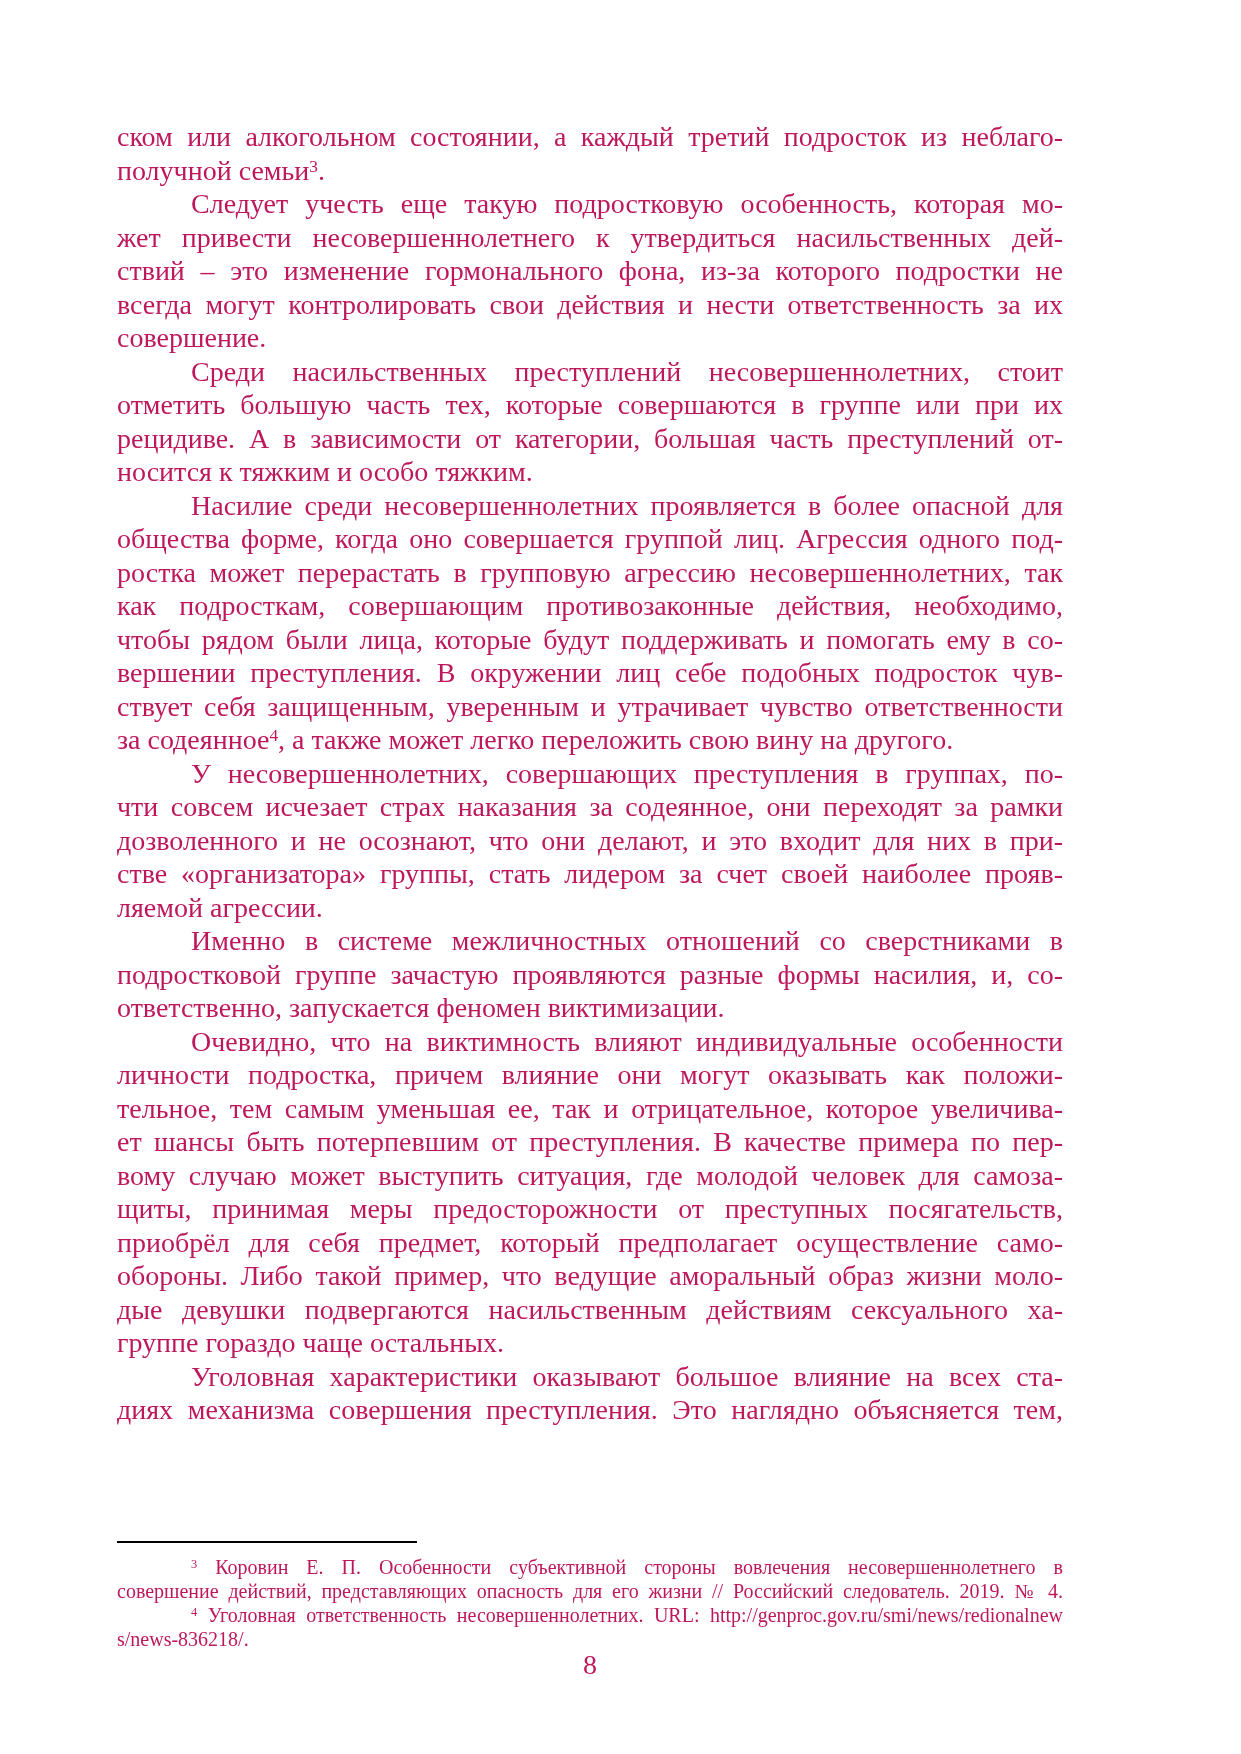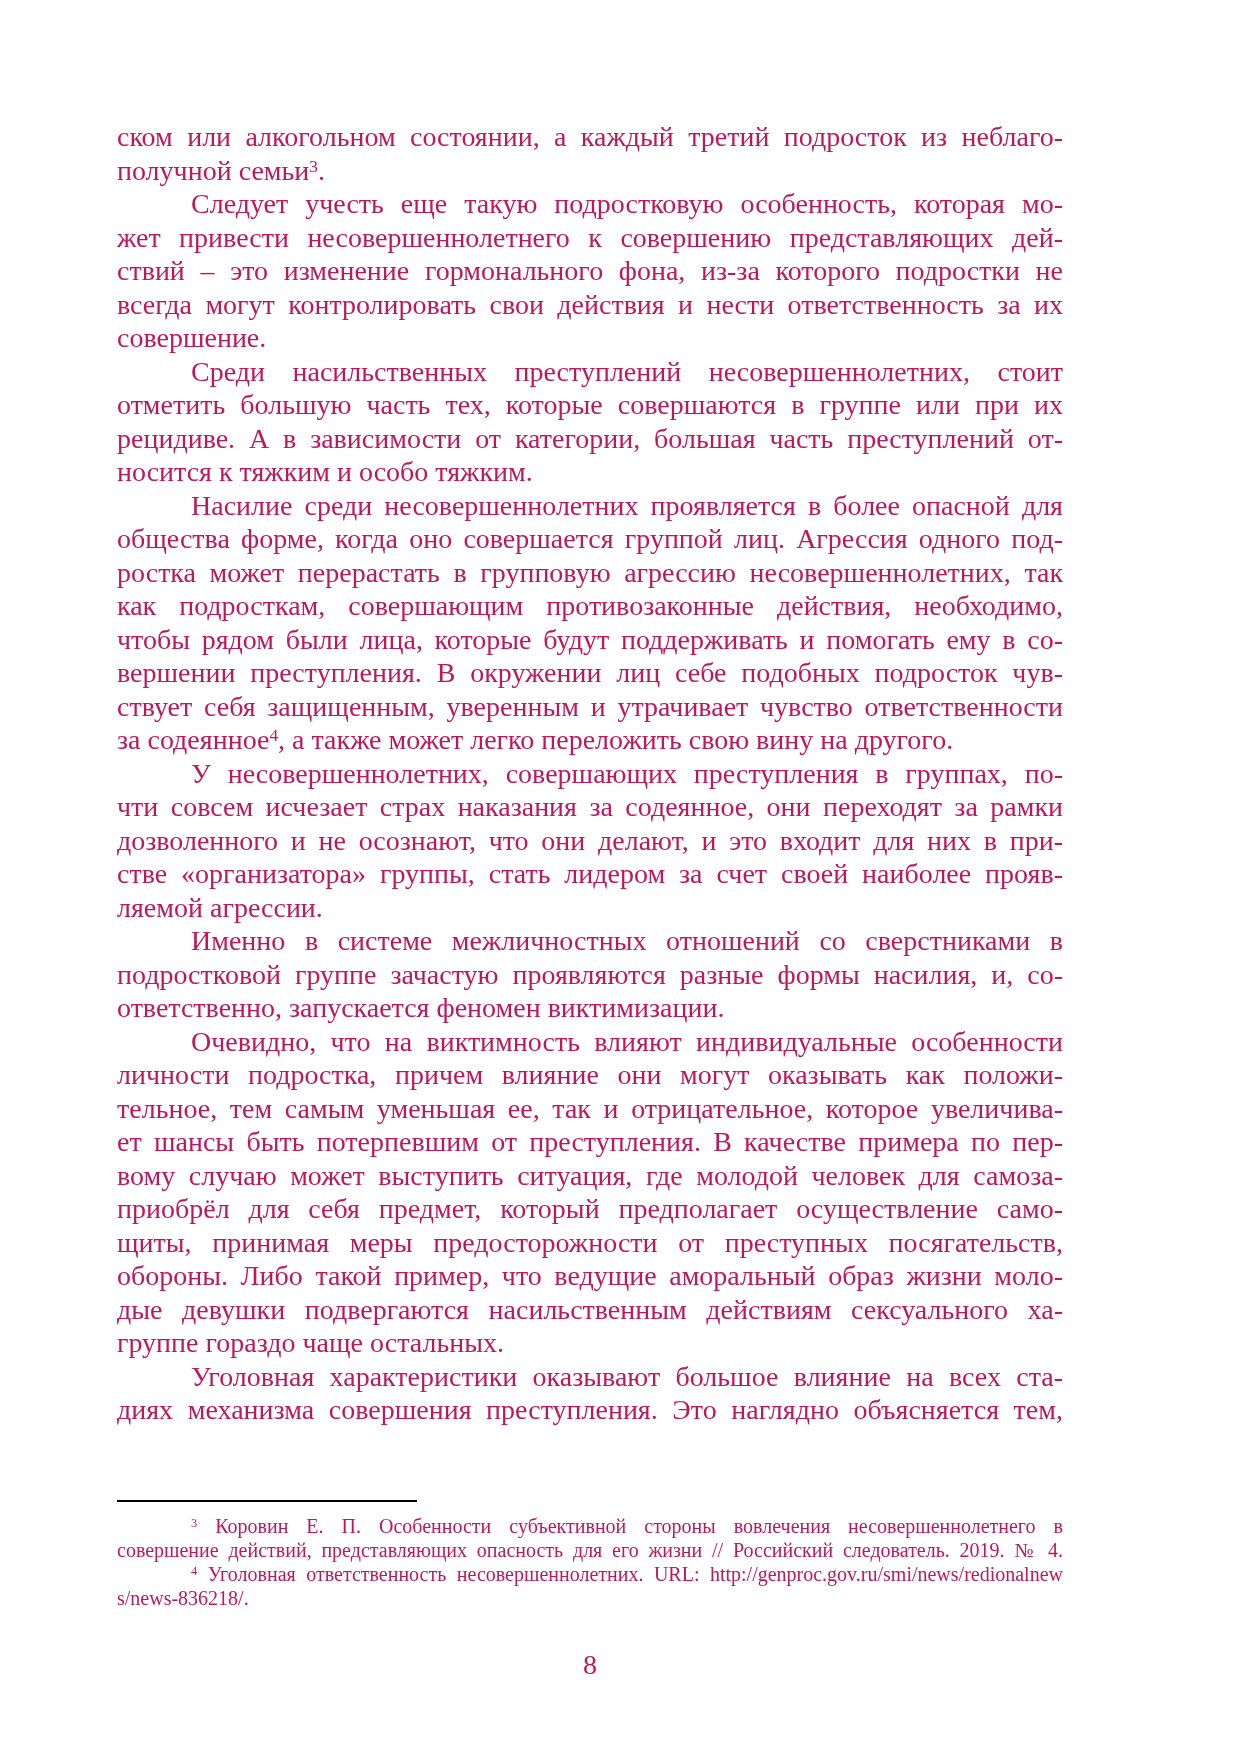--- a/index.html
+++ b/index.html
@@ -31,21 +31,21 @@
   sup {
     font-size: 0.62em;
     line-height: 0;
     vertical-align: baseline;
     position: relative;
     top: -0.45em;
   }
   .footnote-area {
     position: absolute;
     left: 117px;
-    top: 1500px;
+    top: 1541px;
     width: 946px;
     font-size: 20px;
     line-height: 24px;
   }
   .footnote-rule {
     width: 300px;
     height: 0;
     border-top: 2px solid #000000;
     margin: 0 0 12px 0;
   }
@@ -63,21 +63,21 @@
 <body>
 
 <div class="page">
   <div class="body-text">
       <div class="para">
         <div class="line">ском или алкогольном состоянии, а каждый третий подросток из неблаго-</div>
         <div class="line endline">получной семьи<sup>3</sup>.</div>
       </div>
       <div class="para">
         <div class="line indent">Следует учесть еще такую подростковую особенность, которая мо-</div>
-        <div class="line">жет привести несовершеннолетнего к совершению представляющих дей-</div>
+        <div class="line">жет привести несовершеннолетнего к утвердиться насильственных дей-</div>
         <div class="line">ствий – это изменение гормонального фона, из-за которого подростки не</div>
         <div class="line">всегда могут контролировать свои действия и нести ответственность за их</div>
         <div class="line endline">совершение.</div>
       </div>
       <div class="para">
         <div class="line indent">Среди насильственных преступлений несовершеннолетних, стоит</div>
         <div class="line">отметить большую часть тех, которые совершаются в группе или при их</div>
         <div class="line">рецидиве. А в зависимости от категории, большая часть преступлений от-</div>
         <div class="line endline">носится к тяжким и особо тяжким.</div>
       </div>
@@ -102,22 +102,22 @@
         <div class="line indent">Именно в системе межличностных отношений со сверстниками в</div>
         <div class="line">подростковой группе зачастую проявляются разные формы насилия, и, со-</div>
         <div class="line endline">ответственно, запускается феномен виктимизации.</div>
       </div>
       <div class="para">
         <div class="line indent">Очевидно, что на виктимность влияют индивидуальные особенности</div>
         <div class="line">личности подростка, причем влияние они могут оказывать как положи-</div>
         <div class="line">тельное, тем самым уменьшая ее, так и отрицательное, которое увеличива-</div>
         <div class="line">ет шансы быть потерпевшим от преступления. В качестве примера по пер-</div>
         <div class="line">вому случаю может выступить ситуация, где молодой человек для самоза-</div>
+        <div class="line">щиты, принимая меры предосторожности от преступных посягательств,</div>
         <div class="line">приобрёл для себя предмет, который предполагает осуществление само-</div>
-        <div class="line">щиты, принимая меры предосторожности от преступных посягательств,</div>
         <div class="line">обороны. Либо такой пример, что ведущие аморальный образ жизни моло-</div>
         <div class="line">дые девушки подвергаются насильственным действиям сексуального ха-</div>
         <div class="line endline">группе гораздо чаще остальных.</div>
       </div>
       <div class="para">
         <div class="line indent">Уголовная характеристики оказывают большое влияние на всех ста-</div>
         <div class="line">диях механизма совершения преступления. Это наглядно объясняется тем,</div>
       </div>
     </div>
   <div class="footnote-area">

